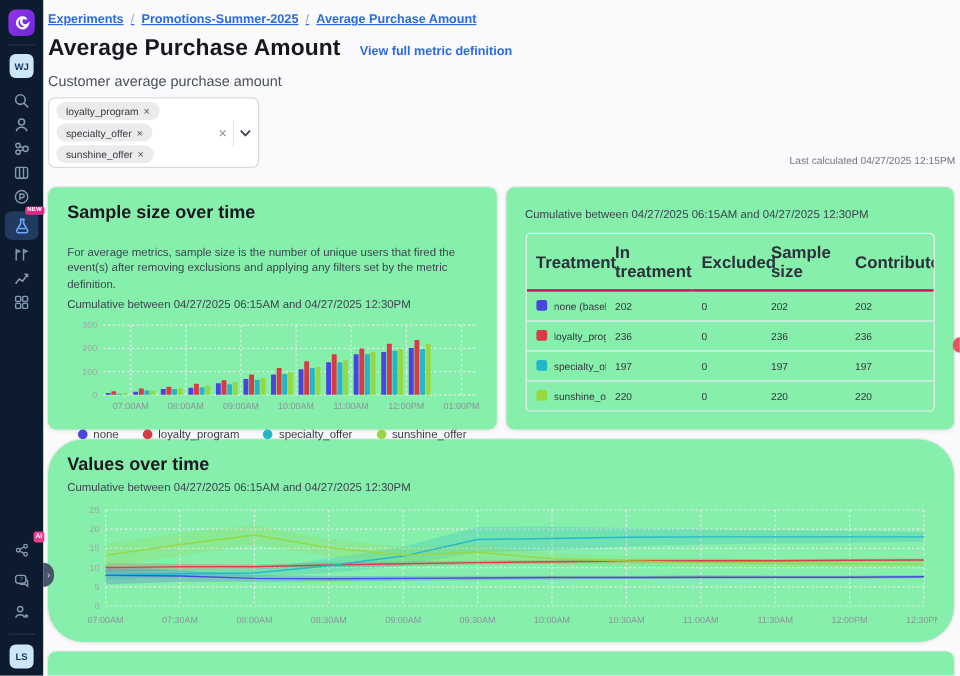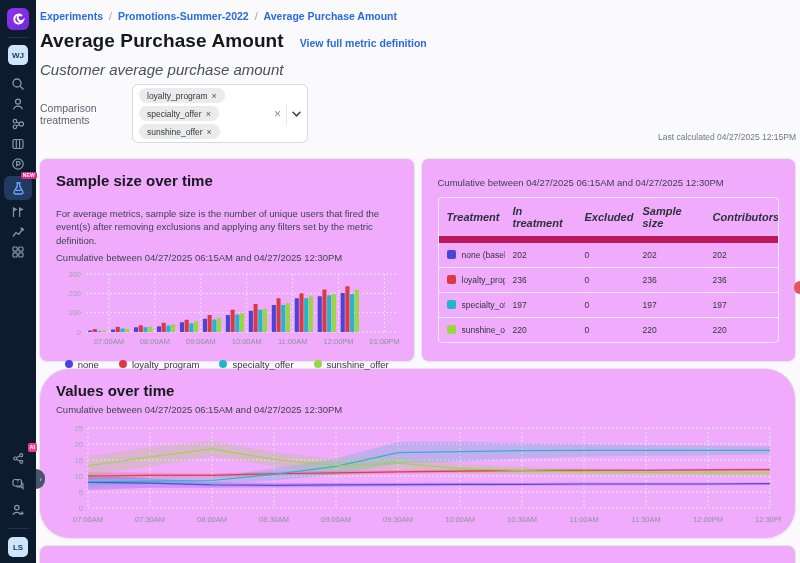--- a/index.html
+++ b/index.html
@@ -49,27 +49,27 @@
     background:#4a5468; border-radius:0 10px 10px 0; z-index:6;
     color:#cfd6e2; font-size:8px; display:flex; align-items:center; justify-content:center;
     cursor:pointer;
   }
   .edge-dot {
     position:fixed; right:0; top:281px; width:6px; height:13px;
     background:#e25360; border-radius:7px 0 0 7px; z-index:6; cursor:pointer;
   }
   
   .main { margin-left:36px; padding:10px 4px 0 3px; position:relative; }
-  .breadcrumb { display:flex; gap:6px; font-size:10.5px; font-weight:bold; color:#2a6be0; padding-left:1px; }
+  .breadcrumb { display:flex; gap:6px; font-size:10.5px; font-weight:bold; color:#2a6be0; padding-left:1px;text-decoration:underline; }
   .breadcrumb .sep { color:#9aa3ad; font-weight:normal; }
   .breadcrumb .crumb { cursor:pointer; }
   .title-row { display:flex; align-items:baseline; gap:16px; margin-top:8px; padding-left:1px; }
   .page-title { font-size:19px; font-weight:bold; color:#16181d; margin:0; letter-spacing:.1px; }
   .metric-link { font-size:10.5px; font-weight:bold; color:#2a6be0; cursor:pointer; }
-  .subtitle { margin-top:9px; font-size:15px; color:#49505a; padding-left:1px;font-style:italic; }
+  .subtitle { margin-top:9px; font-size:12px; color:#49505a; padding-left:1px; }
   .agg-row { margin-top:8px; font-size:10.5px; color:#959ca6; display:flex; gap:6px; align-items:center; padding-left:1px; }
   .agg-row .val { color:#2e333b; font-weight:bold; }
   .agg-row .spacer { width:14px; }
   .comp-row { margin-top:6px; display:flex; align-items:center; padding-left:1px; }
   .comp-label { font-size:10.5px; color:#5d6570; width:92px; flex:0 0 auto; }
   .treat-select {
     width:176px; min-height:37px; border:1px solid #d8dade; border-radius:6px; background:#fff;
     display:flex; align-items:center; padding:3px 6px; gap:4px;
   }
   .chips { flex:1; display:flex; flex-wrap:wrap; gap:3px; }
@@ -79,38 +79,38 @@
   }
   .chip .x { color:#56585c; font-size:9px; cursor:pointer; }
   .sel-controls { display:flex; align-items:center; gap:5px; flex:0 0 auto; }
   .sel-clear { color:#8b9097; font-size:12px; cursor:pointer; line-height:1; }
   .sel-div { width:1px; height:22px; background:#e4e5e8; }
   .sel-chevron { color:#3c4450; display:flex; cursor:pointer; }
   .last-calc { margin-left:auto; align-self:flex-end; font-size:8.5px; color:#71787f; padding-bottom:1px; }
   
   .cards-row { margin-top:15px; display:flex; gap:6px; }
   .card {
-    background:#f0abfc; border:1px solid #e8e8eb; border-radius:8px;
+    background:#86efac; border:1px solid #e8e8eb; border-radius:8px;
     box-shadow:0 1px 2px rgba(16,24,40,.03); padding:13px 16px;
   }
   .card-half { width:calc(50% - 3px); height:204px; }
   .card-wide { margin-top:6px; }
   .card-title { font-size:15px; font-weight:bold; color:#17191e; }
   .card-desc { margin-top:18px; font-size:9.5px; color:#3d4450; line-height:1.4; max-width:330px; }
   .card-cumulative { margin-top:5px; font-size:9.5px; color:#3d4450; }
   
   .legend { display:flex; justify-content:center; gap:20px; margin-top:5px; }
   .legend-item { display:flex; align-items:center; gap:5px; font-size:9.5px; color:#353b45; cursor:pointer; }
   .legend-dot { width:8px; height:8px; border-radius:50%; }
   
   .pop-table-wrap { margin-top:9px; border:1px solid #ececef; border-radius:4px; overflow:hidden; }
   table.pop { width:100%; border-collapse:collapse; table-layout:fixed; }
   table.pop th {
-    text-align:left; font-size:11px; color:#2c313a; font-weight:bold;
-    padding:7px 8px; border-bottom:7px solid #be185d;font-style:italic;
+    text-align:left; font-size:14px; color:#2c313a; font-weight:bold;
+    padding:7px 8px; border-bottom:2px solid #be185d;
   }
   table.pop td {
     font-size:8.5px; color:#33363c; padding:7px 8px; border-bottom:1px solid #ececef;
     white-space:nowrap; overflow:hidden;
   }
   table.pop tr:last-child td { border-bottom:none; }
   .swatch { display:inline-block; width:9px; height:9px; border-radius:2px; margin-right:6px; vertical-align:-1px; }
   .treat-name { display:inline-block; max-width:44px; overflow:hidden; white-space:nowrap; vertical-align:top; }
   .chart-box { margin-top:7px; }
   svg text { font-family:"Liberation Sans", sans-serif; }
@@ -224,35 +224,34 @@
 <div class="sidebar-handle">
     <span>›</span>
   </div>
 <div class="edge-dot"></div>
 
 <div class="main">
 
   <div class="breadcrumb" id="breadcrumb">
       <span class="crumb">Experiments</span>
       <span class="sep">/</span>
-      <span class="crumb">Promotions-Summer-2022</span>
+      <span class="crumb">Promotions-Summer-2025</span>
       <span class="sep">/</span>
       <span class="crumb">Average Purchase Amount</span>
     </div>
 
   <div class="title-row">
     <h1 class="page-title">Average Purchase Amount</h1>
     <span class="metric-link">View full metric definition</span>
   </div>
 
   <div class="subtitle">Customer average purchase amount</div>
 
 
   <div class="comp-row">
-    <span class="comp-label">Comparison treatments</span>
     <div class="treat-select">
       <div class="chips" id="chips">
           <span class="chip">
             <span>loyalty_program</span>
             <span class="x">×</span>
           </span>
           <span class="chip">
             <span>specialty_offer</span>
             <span class="x">×</span>
           </span>

